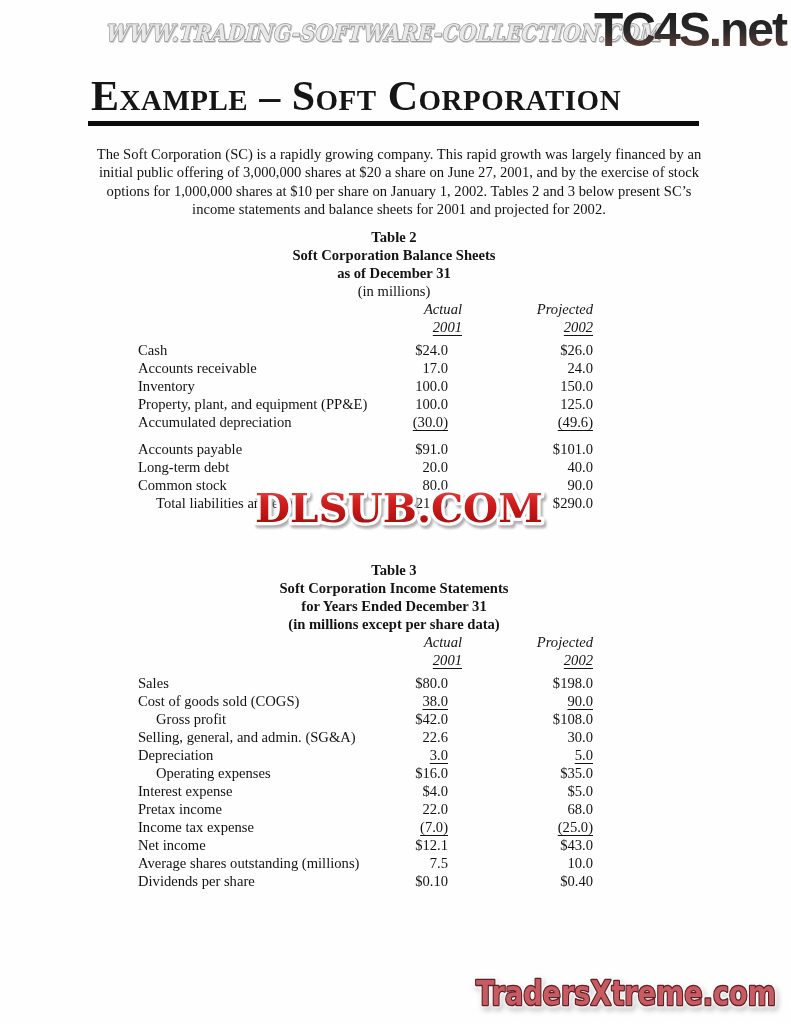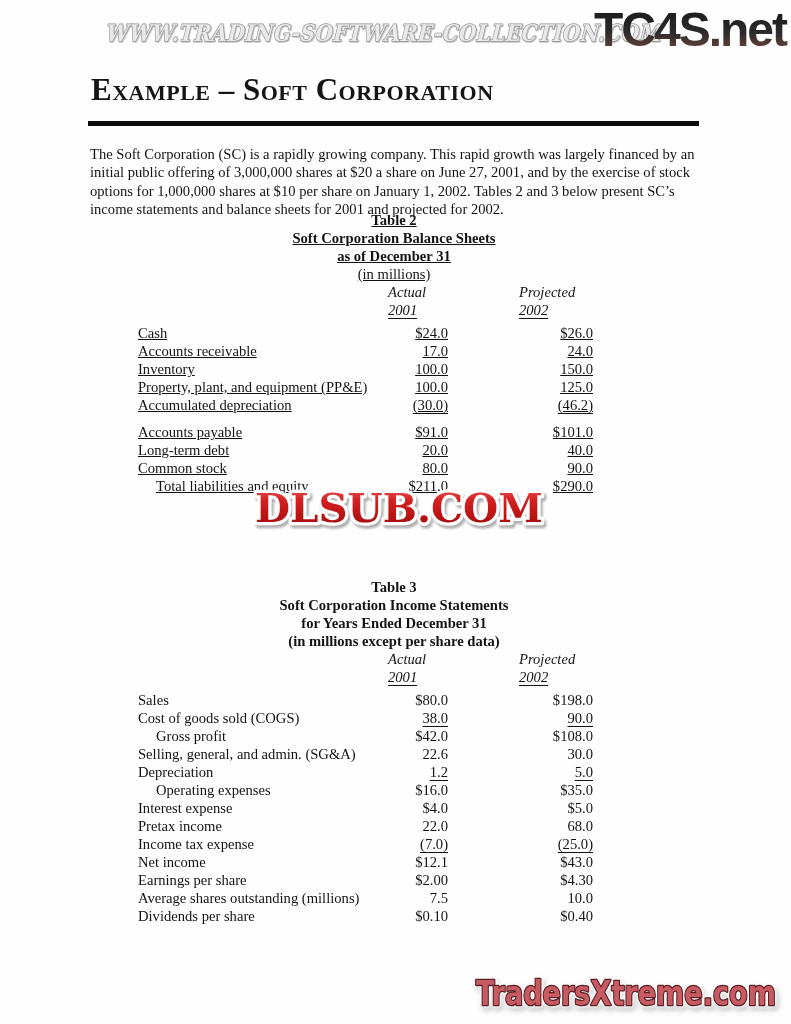--- a/index.html
+++ b/index.html
@@ -8,45 +8,45 @@
     position:relative; width:791px; height:1024px; background:#fefefe;
     font-family:"Liberation Serif", serif; color:#111; overflow:hidden;
   }
   
   .wm-url-svg { position:absolute; left:98px; top:13px;
     filter:drop-shadow(1px 1px 0px #c8c8c8); }
   .tc4s-svg { position:absolute; left:590px; top:2px; }
   
   .doc-title {
     position:absolute; left:91px; top:72px; width:640px;
-    font-size:31px; font-weight:bold; font-variant:small-caps;
+    font-size:42px; font-weight:bold; font-variant:small-caps;
     letter-spacing:0.5px; color:#151515; white-space:nowrap;
   }
   .title-rule { position:absolute; left:88px; top:121px; width:611px; height:5px; background:#0c0c0c; }
   
   .intro {
     position:absolute; left:90px; top:145px; width:618px;
-    font-size:14.6px; line-height:18.4px; text-align:left; color:#131313;
+    font-size:14.6px; line-height:18.4px; text-align:center; color:#131313;
   }
   
   .tbl-block { position:absolute; left:90px; width:608px; }
-  #t2-block { top:211px;text-decoration:underline; }
-  #t3-block { top:578px; }
+  #t2-block { top:228px; }
+  #t3-block { top:561px; }
   .tbl-head { text-align:center; font-size:14.6px; line-height:18px; color:#131313; }
   .tbl-head .b { font-weight:bold; }
   table.fin { border-collapse:collapse; table-layout:fixed; width:455px; margin-left:48px; margin-top:0; }
   table.fin td {
     font-size:14.6px; line-height:18px; height:18px; padding:0;
     white-space:nowrap; vertical-align:bottom; color:#131313;
   }
   td.lbl { text-align:left;margin-top:18px; }
   td.lbl.indent { padding-left:18px; }
   td.val { text-align:right; }
   td.ch { text-align:right; }
-  .hbox { display:inline-block; width:74px; text-align:left; font-style:italic; }
+  .hbox { display:inline-block; width:74px; text-align:right; font-style:italic; }
   .u { text-decoration:underline; text-underline-offset:3px; }
   tr.gap td { padding-top:9px; }
   tbody tr:first-child td { padding-top:5px; }
   
   .dlsub-svg { position:absolute; left:246px; top:481px;
     filter:drop-shadow(2px 3px 1px rgba(150,150,150,0.75)); }
   
   .footer-svg { position:absolute; left:468px; top:969px;
     filter:drop-shadow(0 0 2px #ffffff) drop-shadow(0 0 1px #ffffff) drop-shadow(2px 3px 2px rgba(160,160,160,0.6)); }
 </style>
@@ -117,21 +117,21 @@
             <td class="val"><span>150.0</span></td>
           </tr>
           <tr>
             <td class="lbl">Property, plant, and equipment (PP&amp;E)</td>
             <td class="val"><span>100.0</span></td>
             <td class="val"><span>125.0</span></td>
           </tr>
           <tr>
             <td class="lbl">Accumulated depreciation</td>
             <td class="val"><span class="u">(30.0)</span></td>
-            <td class="val"><span class="u">(46.2)</span></td>
+            <td class="val"><span class="u">(49.6)</span></td>
           </tr>
           <tr class="gap">
             <td class="lbl">Accounts payable</td>
             <td class="val"><span>$91.0</span></td>
             <td class="val"><span>$101.0</span></td>
           </tr>
           <tr>
             <td class="lbl">Long-term debt</td>
             <td class="val"><span>20.0</span></td>
             <td class="val"><span>40.0</span></td>
@@ -191,21 +191,21 @@
             <td class="val"><span>$42.0</span></td>
             <td class="val"><span>$108.0</span></td>
           </tr>
           <tr>
             <td class="lbl">Selling, general, and admin. (SG&amp;A)</td>
             <td class="val"><span>22.6</span></td>
             <td class="val"><span>30.0</span></td>
           </tr>
           <tr>
             <td class="lbl">Depreciation</td>
-            <td class="val"><span class="u">1.2</span></td>
+            <td class="val"><span class="u">3.0</span></td>
             <td class="val"><span class="u">5.0</span></td>
           </tr>
           <tr>
             <td class="lbl indent">Operating expenses</td>
             <td class="val"><span>$16.0</span></td>
             <td class="val"><span>$35.0</span></td>
           </tr>
           <tr>
             <td class="lbl">Interest expense</td>
             <td class="val"><span>$4.0</span></td>
@@ -218,25 +218,20 @@
           </tr>
           <tr>
             <td class="lbl">Income tax expense</td>
             <td class="val"><span class="u">(7.0)</span></td>
             <td class="val"><span class="u">(25.0)</span></td>
           </tr>
           <tr>
             <td class="lbl">Net income</td>
             <td class="val"><span>$12.1</span></td>
             <td class="val"><span>$43.0</span></td>
-          </tr>
-          <tr>
-            <td class="lbl">Earnings per share</td>
-            <td class="val"><span>$2.00</span></td>
-            <td class="val"><span>$4.30</span></td>
           </tr>
           <tr>
             <td class="lbl">Average shares outstanding (millions)</td>
             <td class="val"><span>7.5</span></td>
             <td class="val"><span>10.0</span></td>
           </tr>
           <tr>
             <td class="lbl">Dividends per share</td>
             <td class="val"><span>$0.10</span></td>
             <td class="val"><span>$0.40</span></td>

